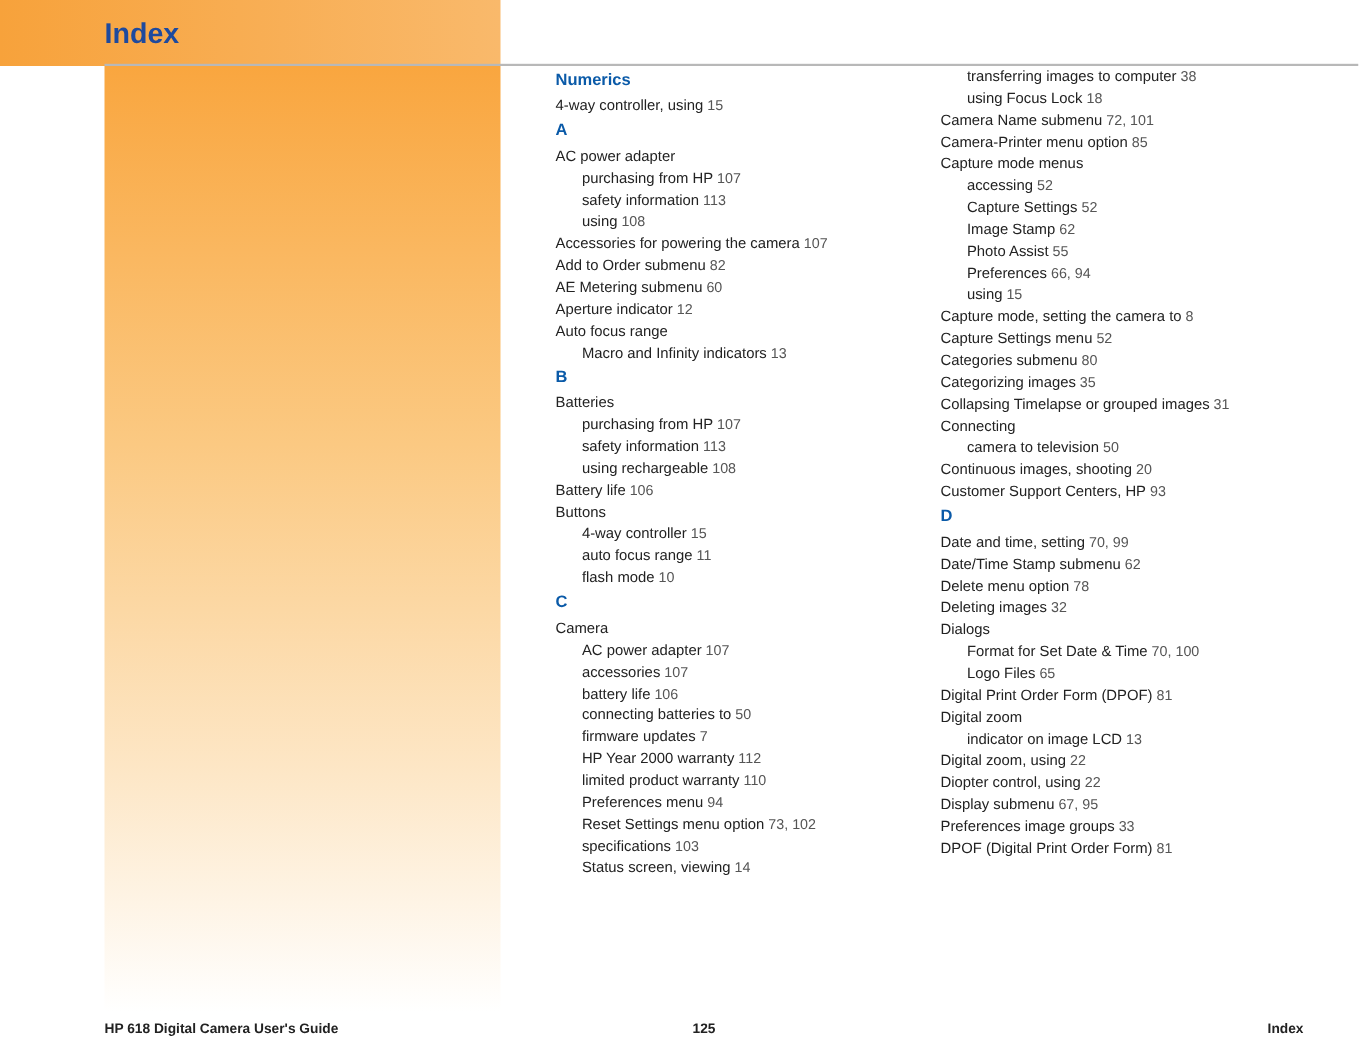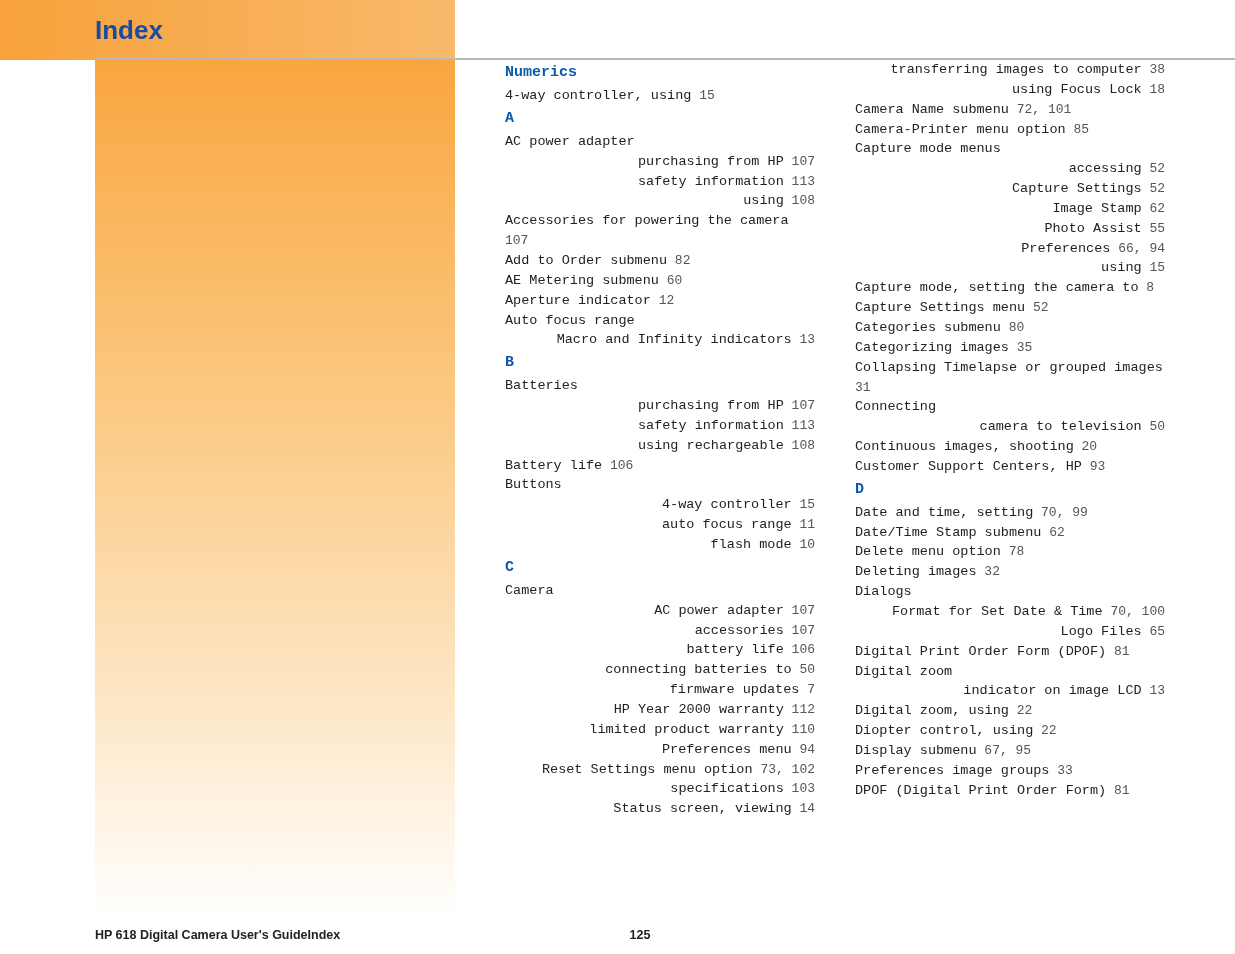--- a/index.html
+++ b/index.html
@@ -51,38 +51,38 @@
     display: flex;
     padding-top: 60px;
     gap: 40px;
     padding-left: 50px;
   }
   .col {
     width: 310px;
     font-size: 13.5px;
     line-height: 1.47;
     color: #222;
-    font-family: Liberation Mono, monospace;
   }
   .letter {
     color: #0a5aa8;
     font-weight: bold;
     font-size: 15px;
     margin-top: 2px;
     margin-bottom: 2px;
   }
   .entry { color: #222; }
-  .sub { padding-left: 24px; text-align: right; }
+  .sub { padding-left: 24px; }
   .pg { color: #555; font-size: 13px; }
   .footer {
     position: absolute;
     bottom: 12px;
     left: 95px;
     right: 50px;
     display: flex;
+    justify-content: space-between;
     font-size: 12.5px;
     font-weight: bold;
     color: #222;
   }
   .footer .center {
     position: absolute;
     left: 50%;
     transform: translateX(-50%);
   }
 </style>

